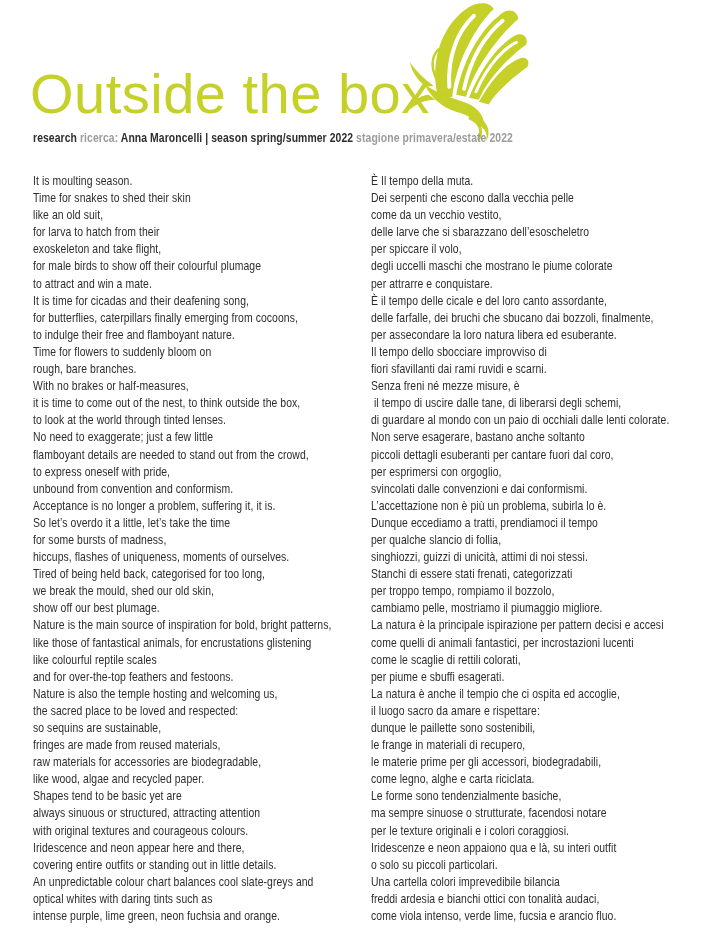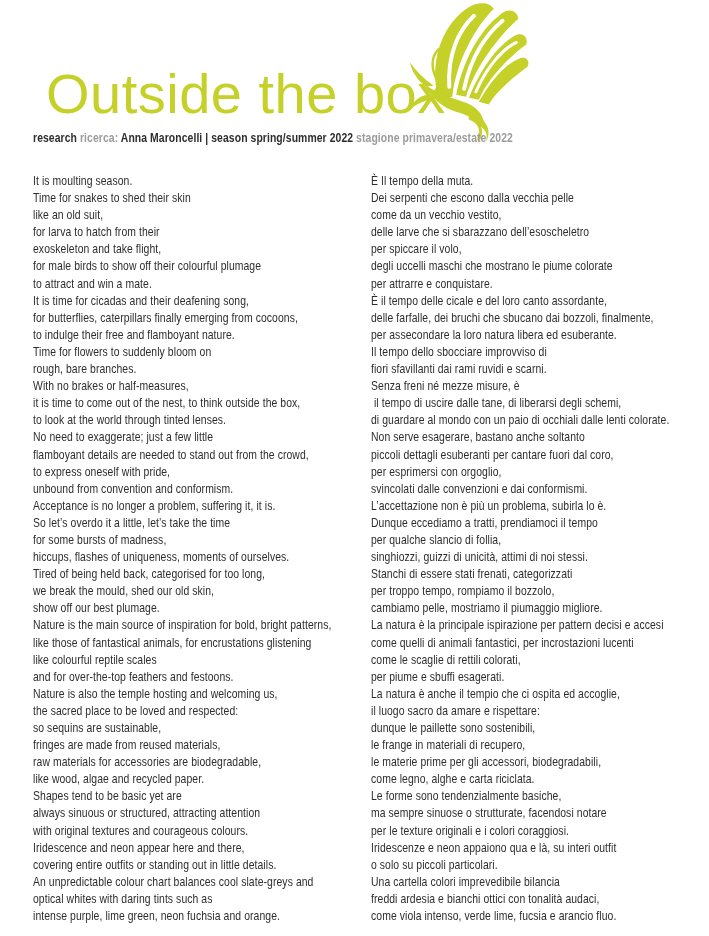--- a/index.html
+++ b/index.html
@@ -23,21 +23,21 @@
     position: absolute;
     left: 408px;
     top: 0px;
     width: 128px;
     height: 148px;
     color: var(--accent);
   }
 
   .title {
     position: absolute;
-    left: 46px;
+    left: 30px;
     top: 66px;
     font-size: 56px;
     line-height: 1;
     font-weight: 300;
     letter-spacing: 0.5px;
     color: var(--accent);
     white-space: nowrap;
   }
 
   .byline {

